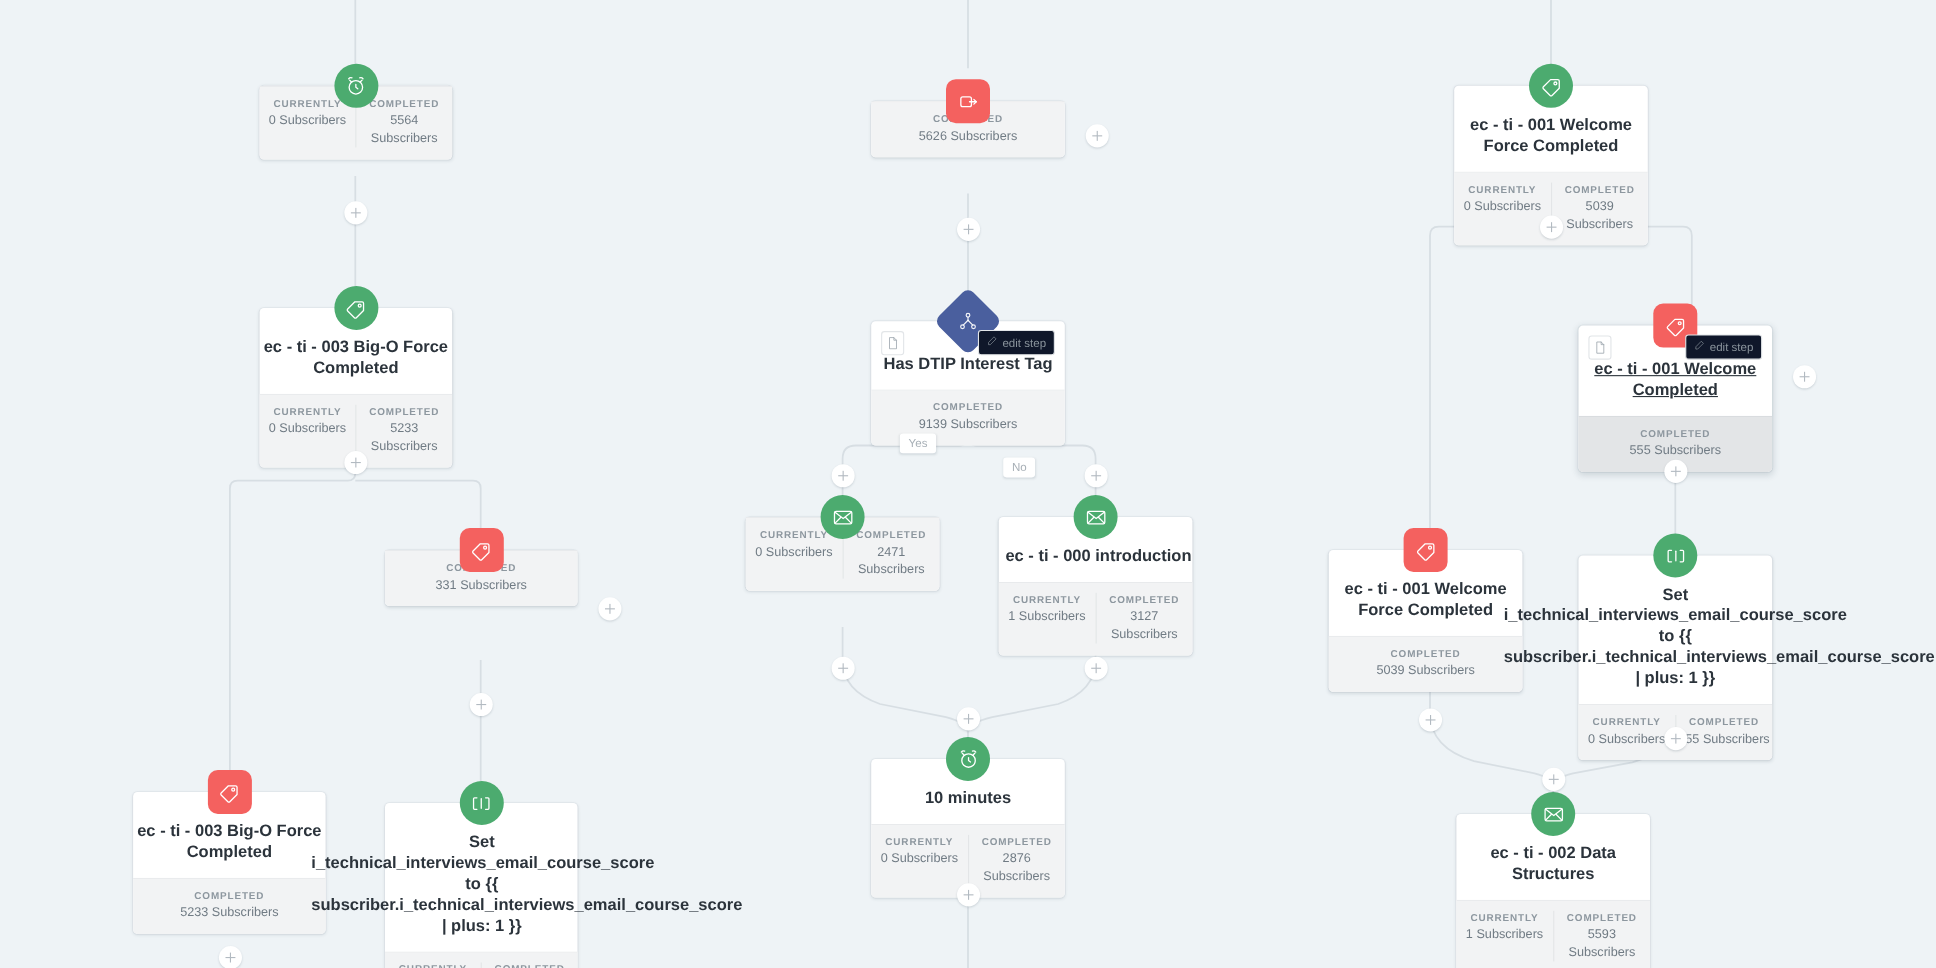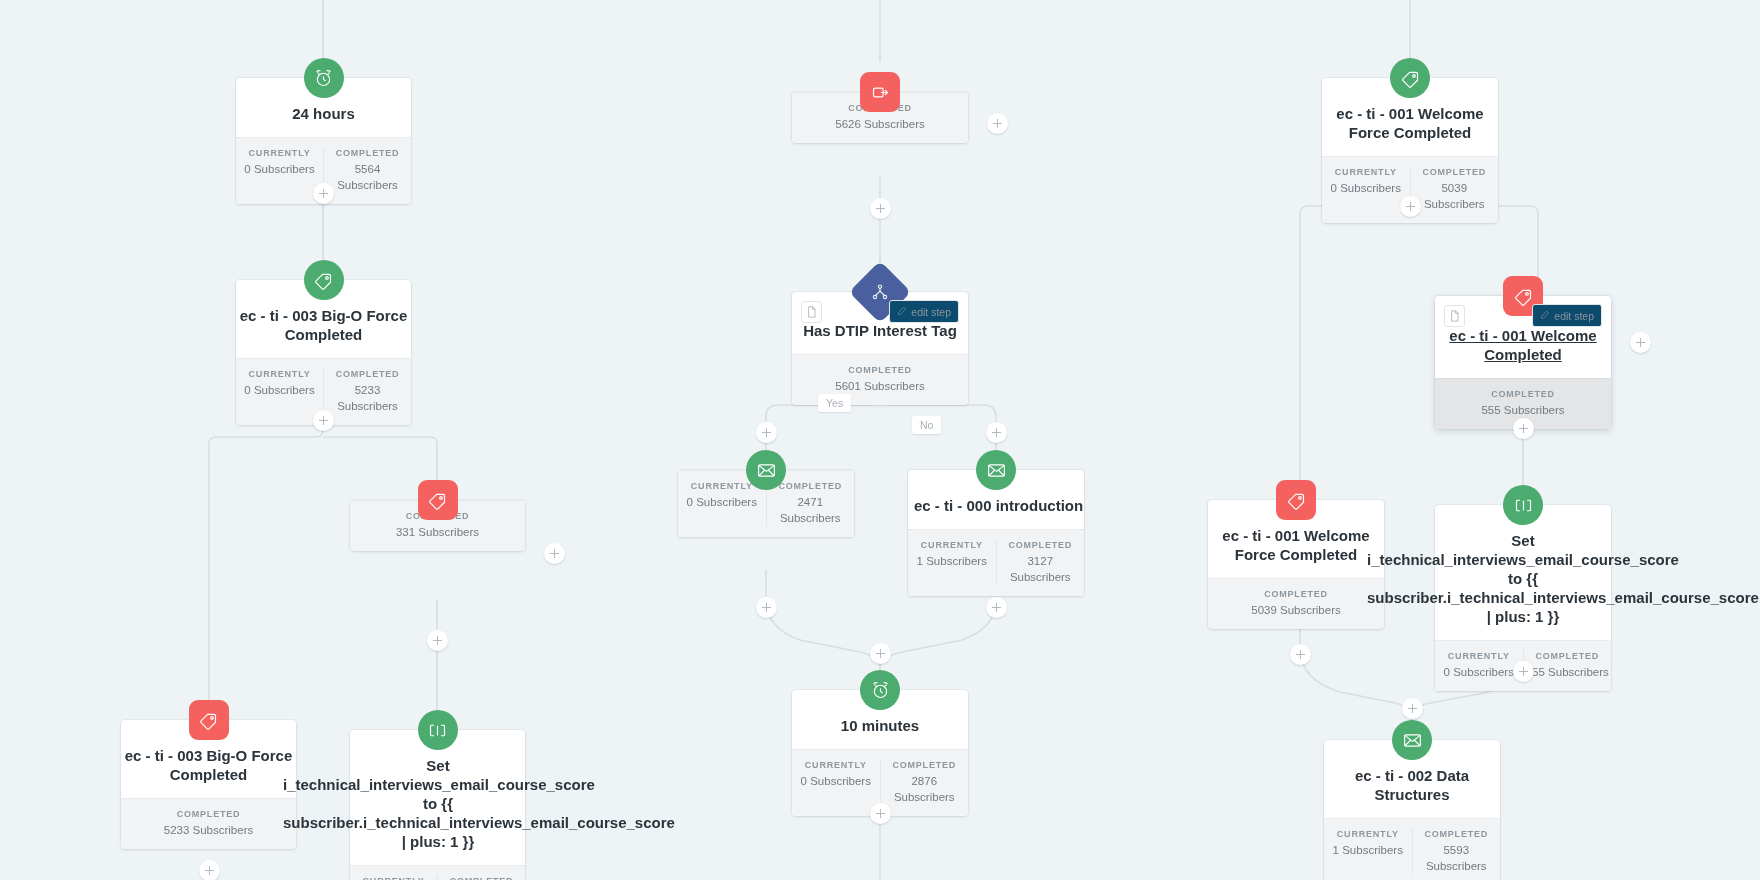--- a/index.html
+++ b/index.html
@@ -80,21 +80,21 @@
   .doc-btn{
     position:absolute;left:9px;top:9px;width:19px;height:20px;
     border:1px solid #e2e5e8;border-radius:3px;background:#fff;
     display:flex;align-items:center;justify-content:center;z-index:5;
   }
   .doc-btn svg{width:10px;height:12px;}
   .doc-btn svg *{stroke:#9aa3ab;fill:none;stroke-width:1.2;
     stroke-linecap:round;stroke-linejoin:round;}
   .edit-btn{
     position:absolute;right:9px;top:8px;height:21px;
-    border:1px solid #e2e5e8;border-radius:3px;background:#0c4a6e;
+    border:1px solid #e2e5e8;border-radius:3px;background:#0f172a;
     display:flex;align-items:center;gap:4px;padding:0 7px;z-index:5;
     font-size:10.5px;color:#8a949c;white-space:nowrap;
   }
   .edit-btn svg{width:10px;height:10px;}
   .edit-btn svg *{stroke:#9aa3ab;fill:none;stroke-width:1.3;
     stroke-linecap:round;stroke-linejoin:round;}
 
   
   .plus{
     position:absolute;width:21px;height:21px;border-radius:50%;
@@ -168,21 +168,20 @@
       <div class="nicon green">
         <svg viewBox="0 0 24 24">
             <circle cx="12" cy="13" r="7"></circle>
             <path d="M12 10v3l2 1.5"></path>
             <path d="M5.5 5.5 7.5 7.5"></path>
             <path d="M18.5 5.5 16.5 7.5"></path>
             <path d="M4.5 4.2A3 3 0 0 1 8 3.2"></path>
             <path d="M19.5 4.2A3 3 0 0 0 16 3.2"></path>
           </svg>
       </div>
-      <div class="card-title">24 hours</div>
       <div class="card-foot">
         <div class="stat">
           <div class="stat-label">CURRENTLY</div>
           <div class="stat-value">0 Subscribers</div>
         </div>
         <div class="stat">
           <div class="stat-label">COMPLETED</div>
           <div class="stat-value">5564 Subscribers</div>
         </div>
       </div>
@@ -320,21 +319,21 @@
           <svg viewBox="0 0 24 24">
               <path d="M16.5 3.5 20.5 7.5 8 20H4v-4z"></path>
             </svg>
         </span>
         <span>edit step</span>
       </div>
       <div class="card-title" style="padding-top:29px;">Has DTIP Interest Tag</div>
       <div class="card-foot">
         <div class="stat">
           <div class="stat-label">COMPLETED</div>
-          <div class="stat-value">5601 Subscribers</div>
+          <div class="stat-value">9139 Subscribers</div>
         </div>
       </div>
     </div>
   </div>
 
   <div class="blabel" style="left:818px;top:394px;">Yes</div>
   <div class="blabel" style="left:912px;top:416px;">No</div>
   <div class="plus" style="left:756px;top:422px;"></div>
   <div class="plus" style="left:986px;top:422px;"></div>
 

